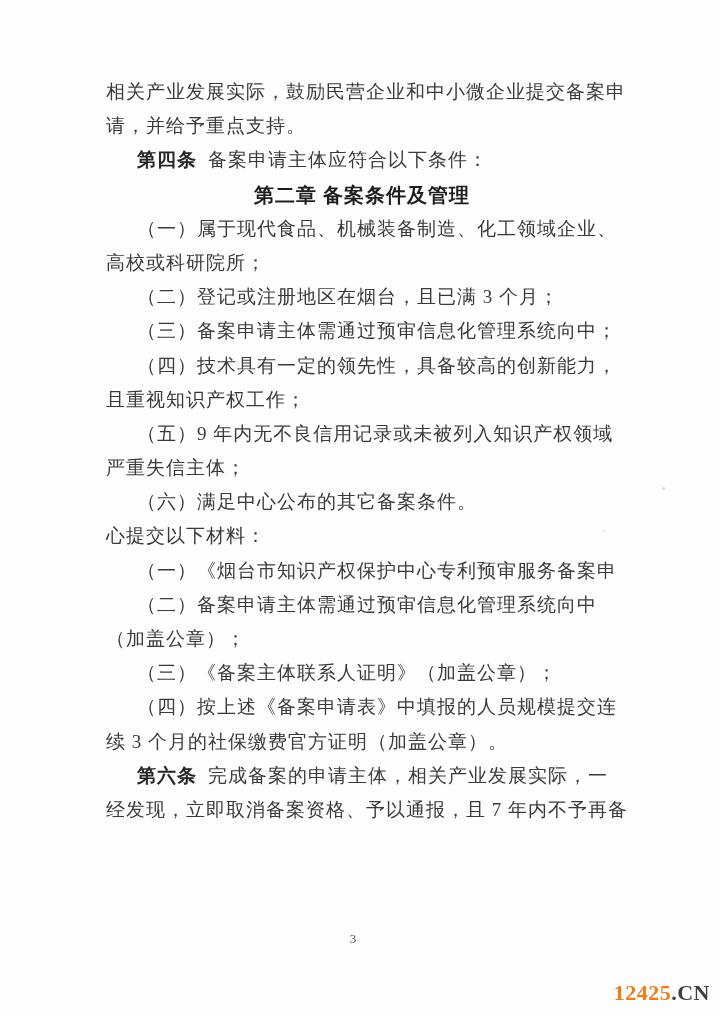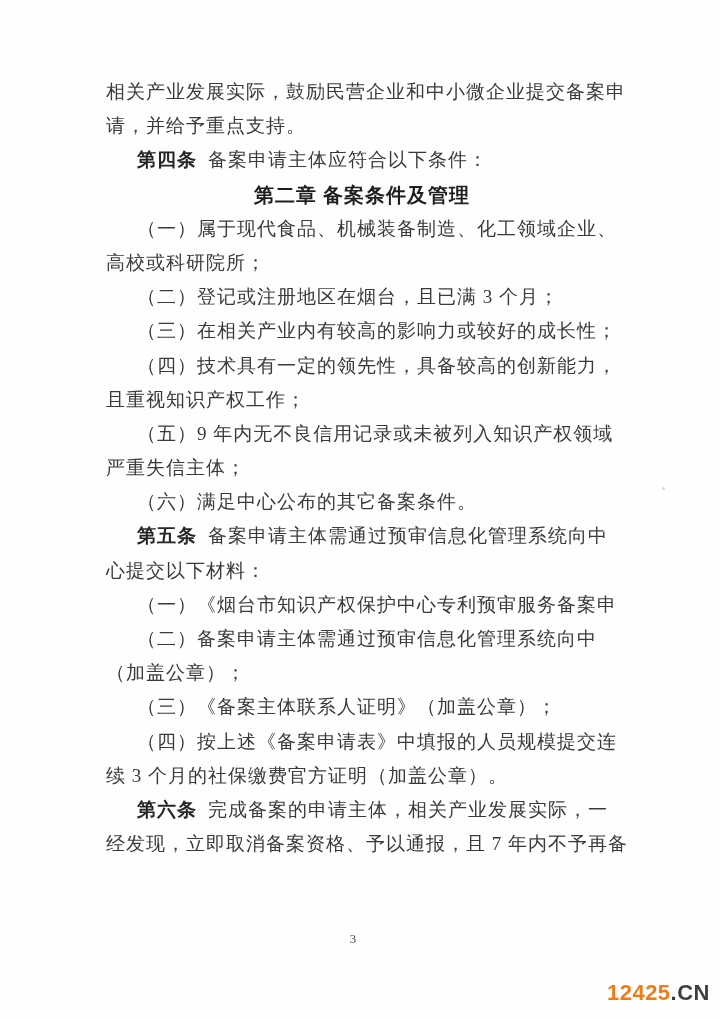--- a/index.html
+++ b/index.html
@@ -54,21 +54,21 @@
     width: 706px;
     text-align: center;
     font-size: 13px;
     line-height: 16px;
     color: #4a4a4a;
   }
   .watermark {
     position: absolute;
     top: 981px;
     right: 10px;
-    font-family: Liberation Sans, sans-serif;
+    font-family: Liberation Serif, serif;
     font-weight: 700;
     font-size: 22px;
     line-height: 24px;
     letter-spacing: 0.5px;
   }
   .wm-site { color: #f07c18; }
   .wm-tld  { color: #3f3f3f; }
   .speck {
     position: absolute;
     border-radius: 50%;
@@ -83,27 +83,26 @@
 <div class="page">
 
   <div class="text-column" id="doc-lines">
       <div class="line">相关产业发展实际，鼓励民营企业和中小微企业提交备案申</div>
       <div class="line">请，并给予重点支持。</div>
       <div class="line indent"><span class="article-no">第四条</span><span class="rest">备案申请主体应符合以下条件：</span></div>
       <div class="line heading">第二章 备案条件及管理</div>
       <div class="line indent">（一）属于现代食品、机械装备制造、化工领域企业、</div>
       <div class="line">高校或科研院所；</div>
       <div class="line indent">（二）登记或注册地区在烟台，且已满 3 个月；</div>
-      <div class="line indent">（三）在相关产业内有较高的影响力或较好的成长性；</div>
+      <div class="line indent">（三）备案申请主体需通过预审信息化管理系统向中；</div>
       <div class="line indent">（四）技术具有一定的领先性，具备较高的创新能力，</div>
       <div class="line">且重视知识产权工作；</div>
       <div class="line indent">（五）9 年内无不良信用记录或未被列入知识产权领域</div>
       <div class="line">严重失信主体；</div>
       <div class="line indent">（六）满足中心公布的其它备案条件。</div>
-      <div class="line indent"><span class="article-no">第五条</span><span class="rest">备案申请主体需通过预审信息化管理系统向中</span></div>
       <div class="line">心提交以下材料：</div>
       <div class="line indent">（一）《烟台市知识产权保护中心专利预审服务备案申</div>
       <div class="line indent">（二）备案申请主体需通过预审信息化管理系统向中</div>
       <div class="line">（加盖公章）；</div>
       <div class="line indent">（三）《备案主体联系人证明》（加盖公章）；</div>
       <div class="line indent">（四）按上述《备案申请表》中填报的人员规模提交连</div>
       <div class="line">续 3 个月的社保缴费官方证明（加盖公章）。</div>
       <div class="line indent"><span class="article-no">第六条</span><span class="rest">完成备案的申请主体，相关产业发展实际，一</span></div>
       <div class="line">经发现，立即取消备案资格、予以通报，且 7 年内不予再备</div>
     </div>

